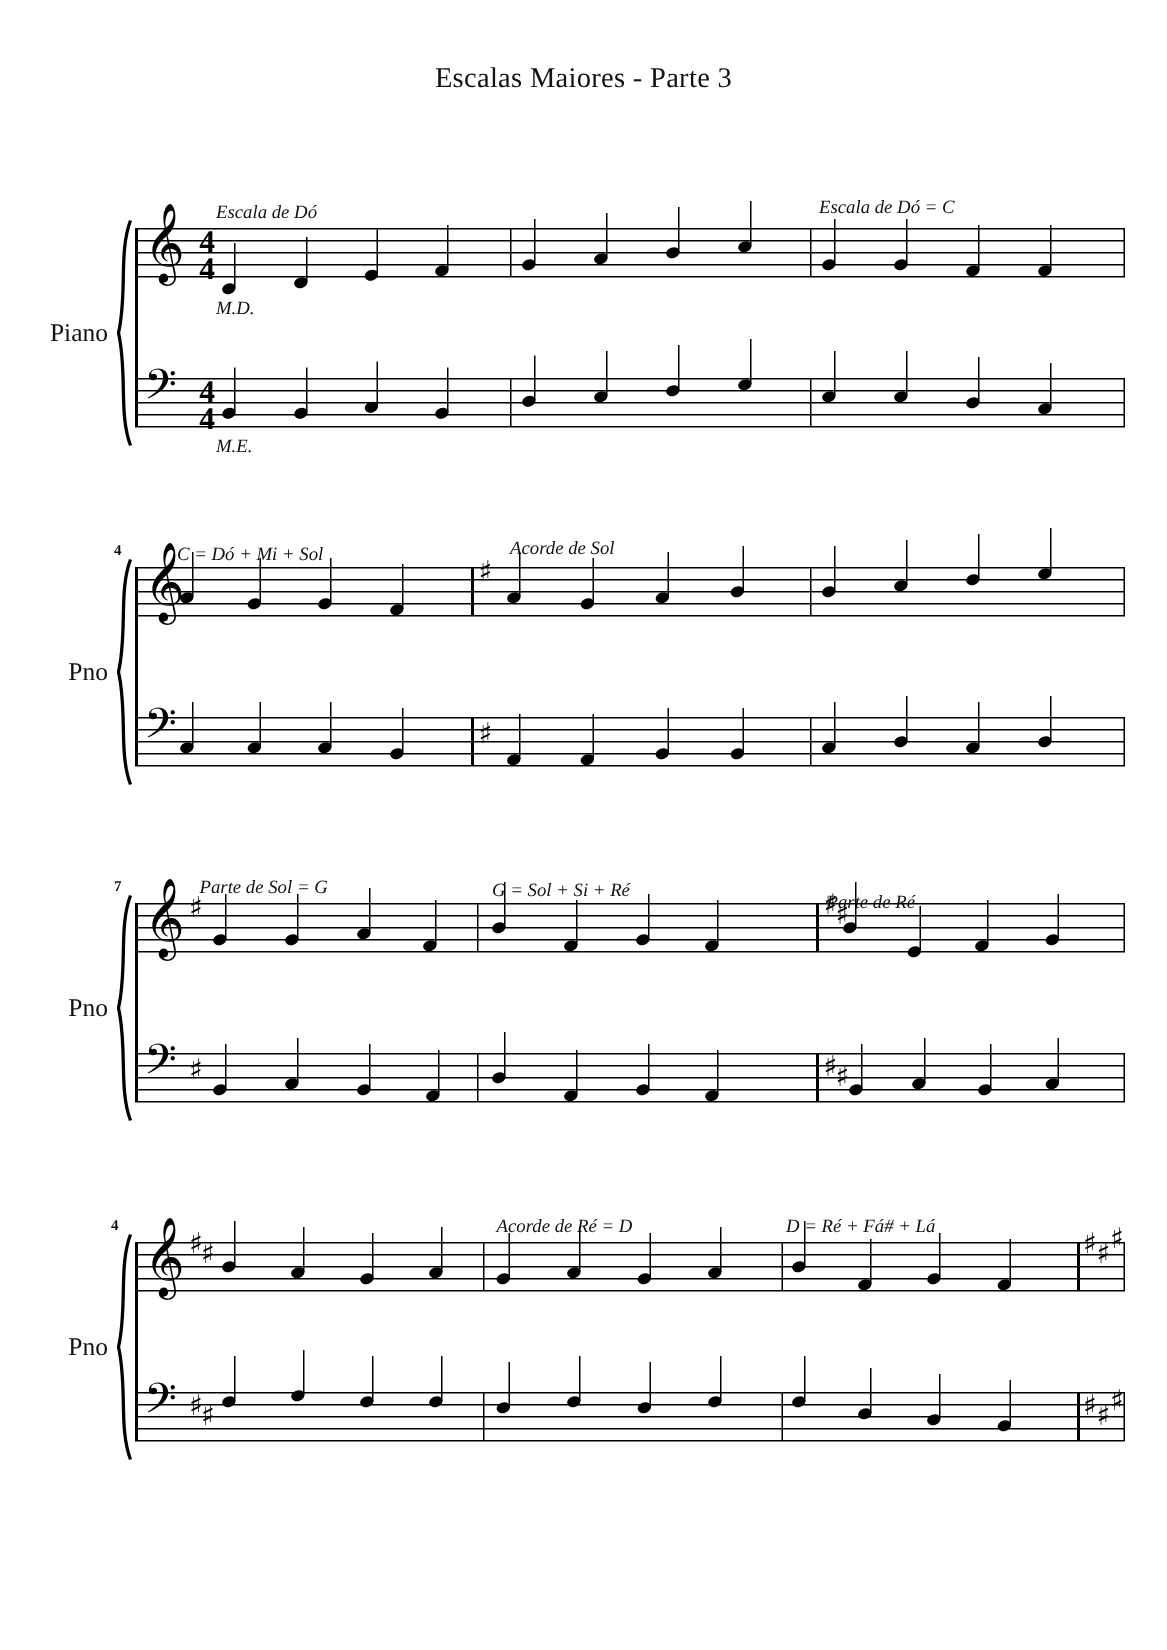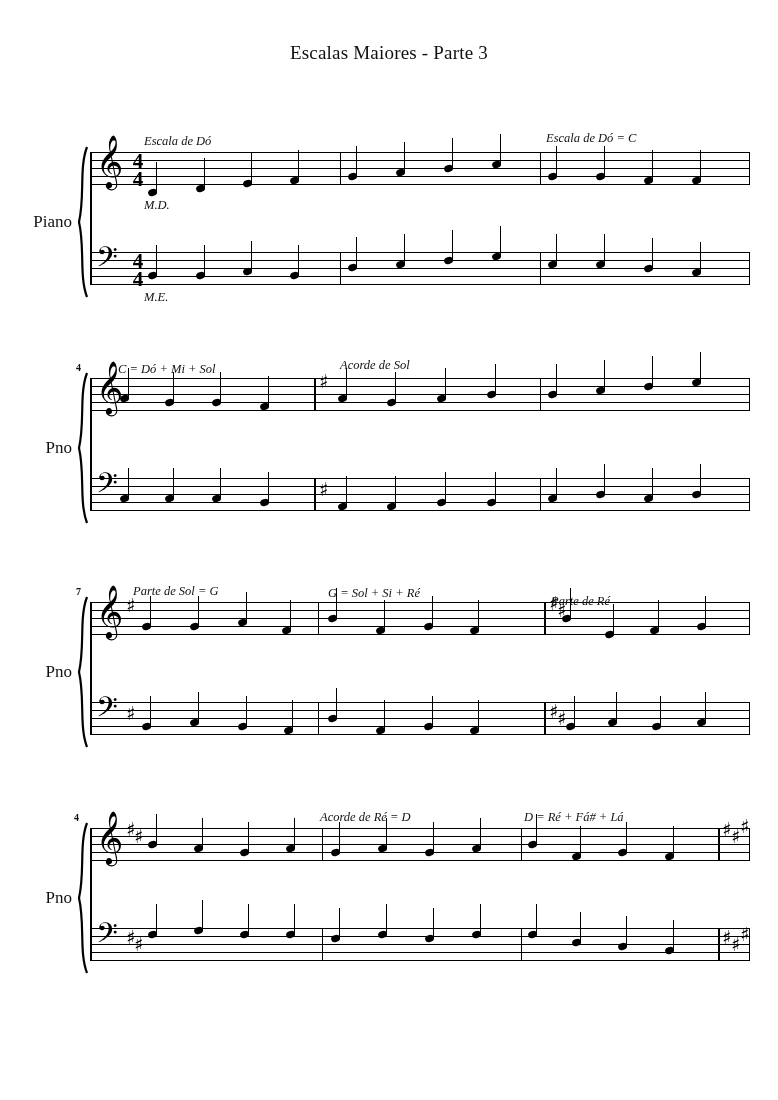--- a/index.html
+++ b/index.html
@@ -503,21 +503,21 @@
     <div class="ksharp" style="left:126px; top:928px;">♯</div>
     <div class="ksharp" style="left:134px; top:935px;">♯</div>
 
     <div class="ksharp" style="left:722px; top:820px;">♯</div>
     <div class="ksharp" style="left:731px; top:827px;">♯</div>
     <div class="ksharp" style="left:740px; top:817px;">♯</div>
     <div class="ksharp" style="left:722px; top:928px;">♯</div>
     <div class="ksharp" style="left:731px; top:935px;">♯</div>
     <div class="ksharp" style="left:740px; top:925px;">♯</div>
 
-    <div class="mark" style="left:320px; top:810px;text-align:right;">Acorde de Ré = D</div>
+    <div class="mark" style="left:331px; top:810px;text-align:right;">Acorde de Ré = D</div>
     <div class="mark" style="left:524px; top:810px;">D = Ré + Fá# + Lá</div>
 
     <div class="note" style="left:148px; top:841px;"></div>
     <div class="stem" style="left:156px; top:814px; height:30px;"></div>
     <div class="note" style="left:194px; top:845px;"></div>
     <div class="stem" style="left:202px; top:818px; height:30px;"></div>
     <div class="note" style="left:240px; top:849px;"></div>
     <div class="stem" style="left:248px; top:822px; height:30px;"></div>
     <div class="note" style="left:286px; top:845px;"></div>
     <div class="stem" style="left:294px; top:818px; height:30px;"></div>

